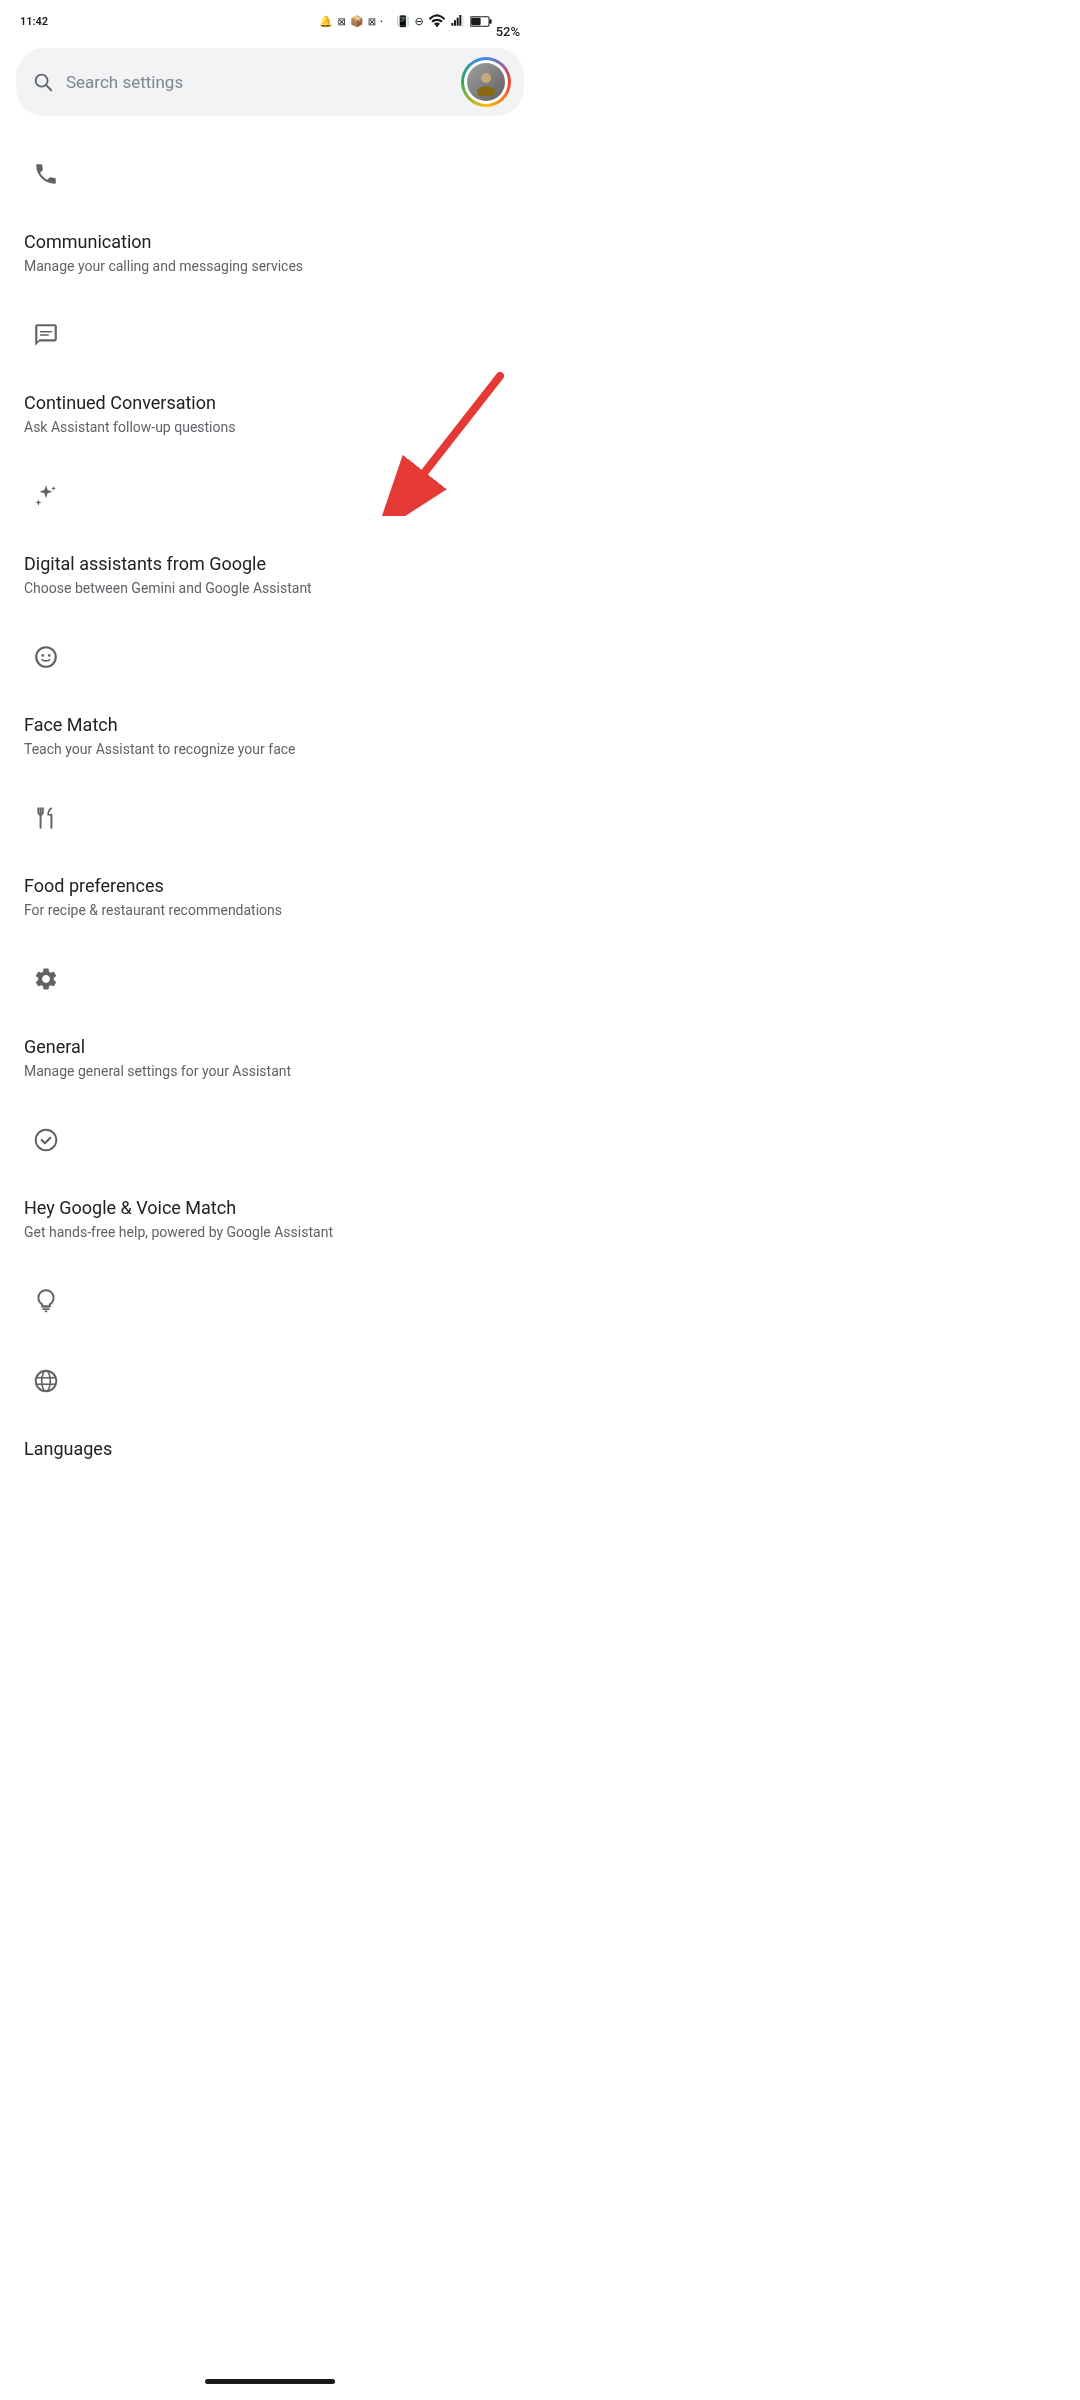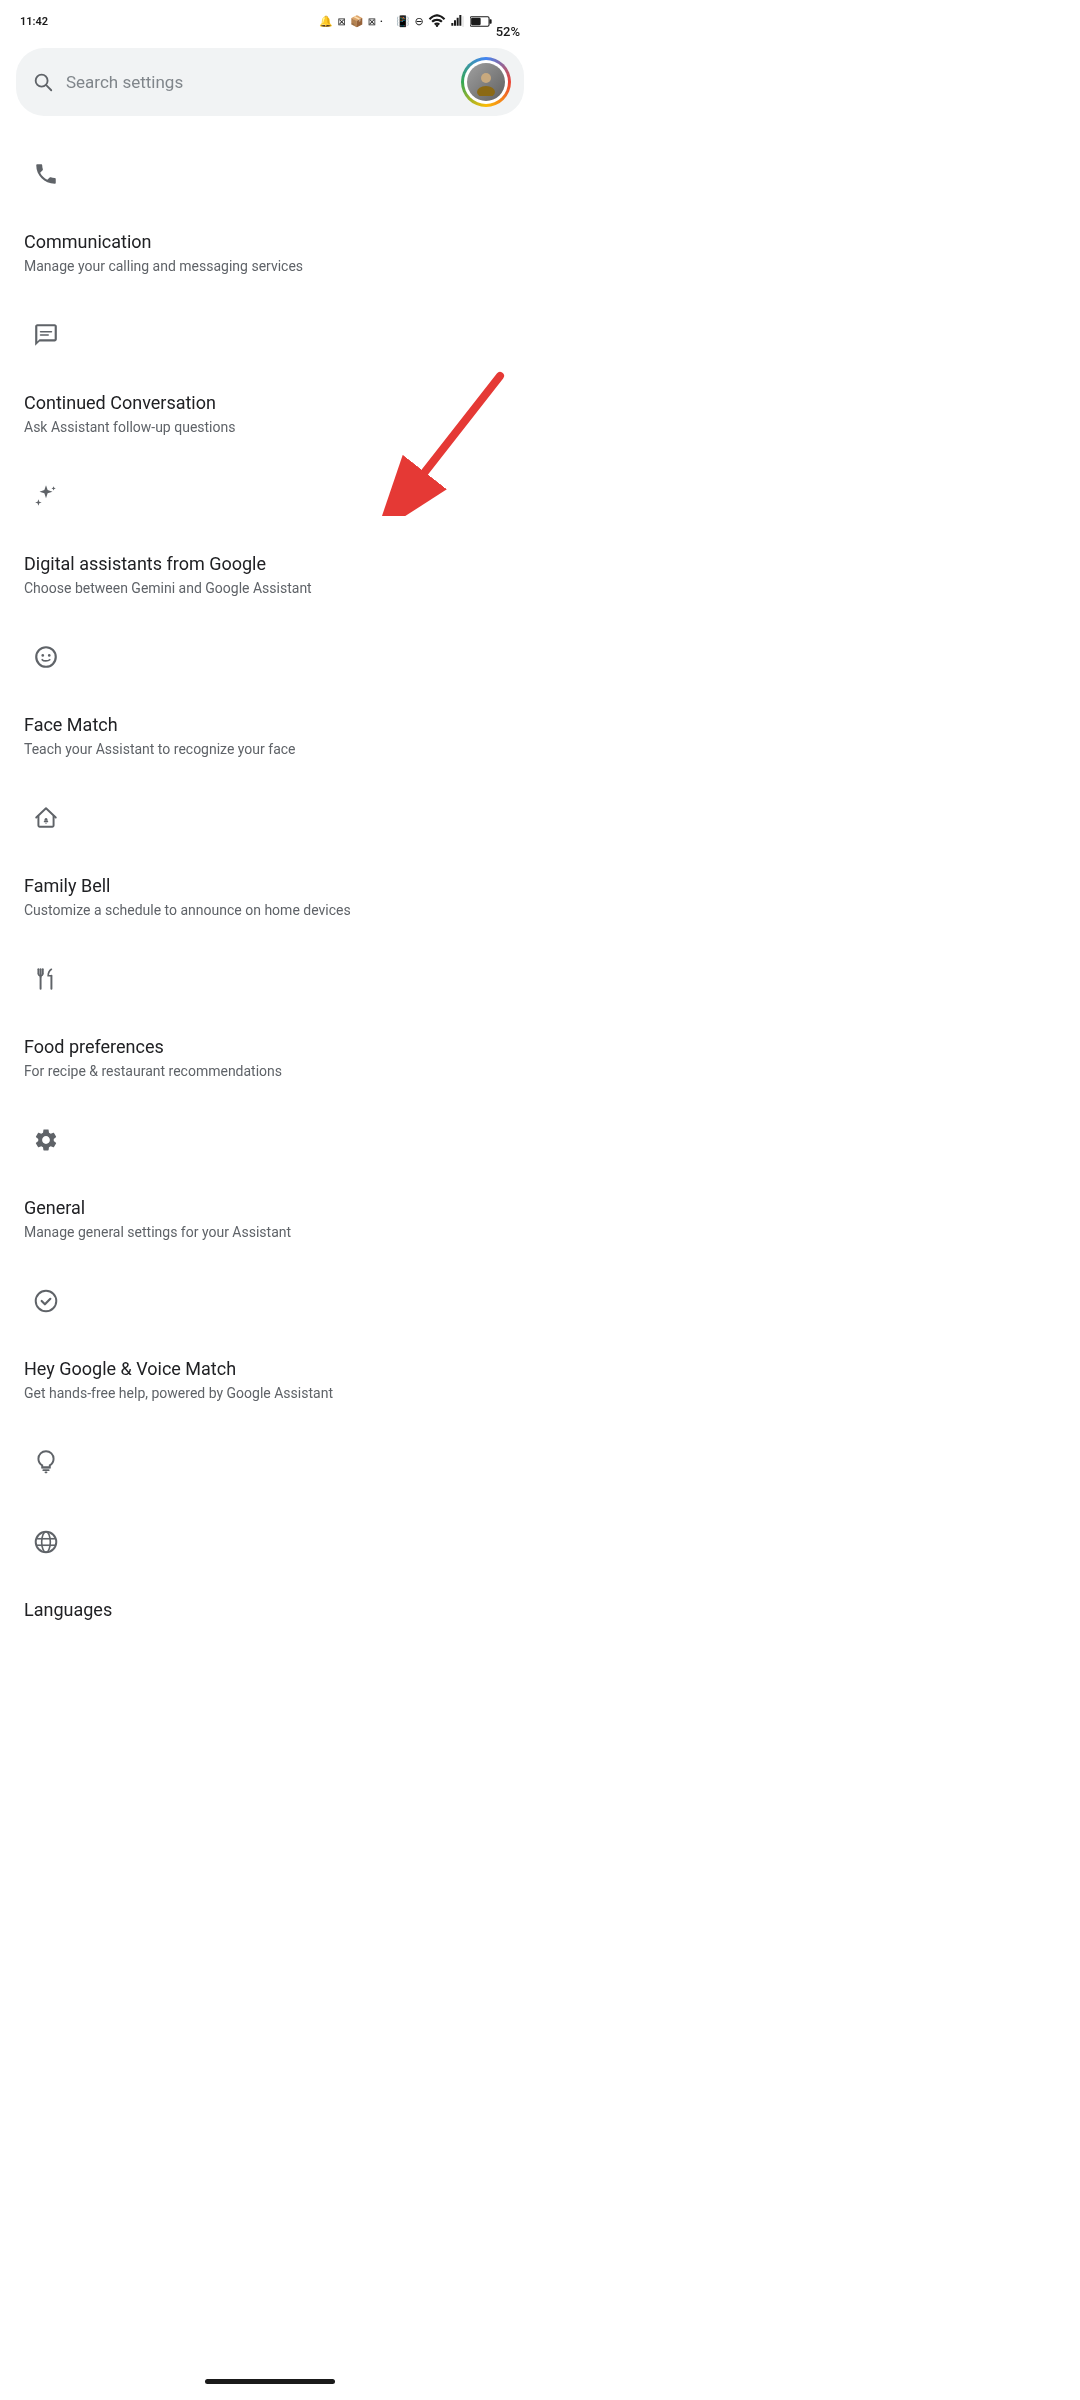--- a/index.html
+++ b/index.html
@@ -258,37 +258,20 @@
         <circle cx="15" cy="10.5" r="1.2" fill="#5f6368"></circle>
         <path d="M8.5 14.5c1 1.5 5.5 1.5 7 0" stroke="#5f6368" stroke-width="1.5" stroke-linecap="round"></path>
       </svg>
     </div>
     <div class="item-text">
       <span class="item-title">Face Match</span>
       <span class="item-subtitle">Teach your Assistant to recognize your face</span>
     </div>
   </div>
 
-  <div class="settings-item">
-    <div class="item-icon">
-      <svg width="26" height="26" viewBox="0 0 24 24" fill="none">
-
-        <path d="M3 11.5L12 3l9 8.5" stroke="#5f6368" stroke-width="1.8" stroke-linecap="round" stroke-linejoin="round"></path>
-        <path d="M5 10v9a1 1 0 001 1h12a1 1 0 001-1v-9" stroke="#5f6368" stroke-width="1.8"></path>
-
-        <path d="M10.5 14c0-1 .6-1.8 1.5-2s1.5 1 1.5 2v.5h-3V14z" fill="#5f6368"></path>
-        <rect x="10" y="14.5" width="4" height="1.5" rx=".5" fill="#5f6368"></rect>
-        <circle cx="12" cy="16.8" r=".6" fill="#5f6368"></circle>
-      </svg>
-    </div>
-    <div class="item-text">
-      <span class="item-title">Family Bell</span>
-      <span class="item-subtitle">Customize a schedule to announce on home devices</span>
-    </div>
-  </div>
 
   <div class="settings-item">
     <div class="item-icon">
       <svg width="26" height="26" viewBox="0 0 24 24" fill="none">
 
         <line x1="7" y1="3" x2="7" y2="10" stroke="#5f6368" stroke-width="1.8" stroke-linecap="round"></line>
         <line x1="5" y1="3" x2="5" y2="7" stroke="#5f6368" stroke-width="1.8" stroke-linecap="round"></line>
         <line x1="9" y1="3" x2="9" y2="7" stroke="#5f6368" stroke-width="1.8" stroke-linecap="round"></line>
         <path d="M5 7c0 1.1.9 2 2 2s2-.9 2-2" stroke="#5f6368" stroke-width="1.5"></path>
         <line x1="7" y1="10" x2="7" y2="21" stroke="#5f6368" stroke-width="1.8" stroke-linecap="round"></line>

